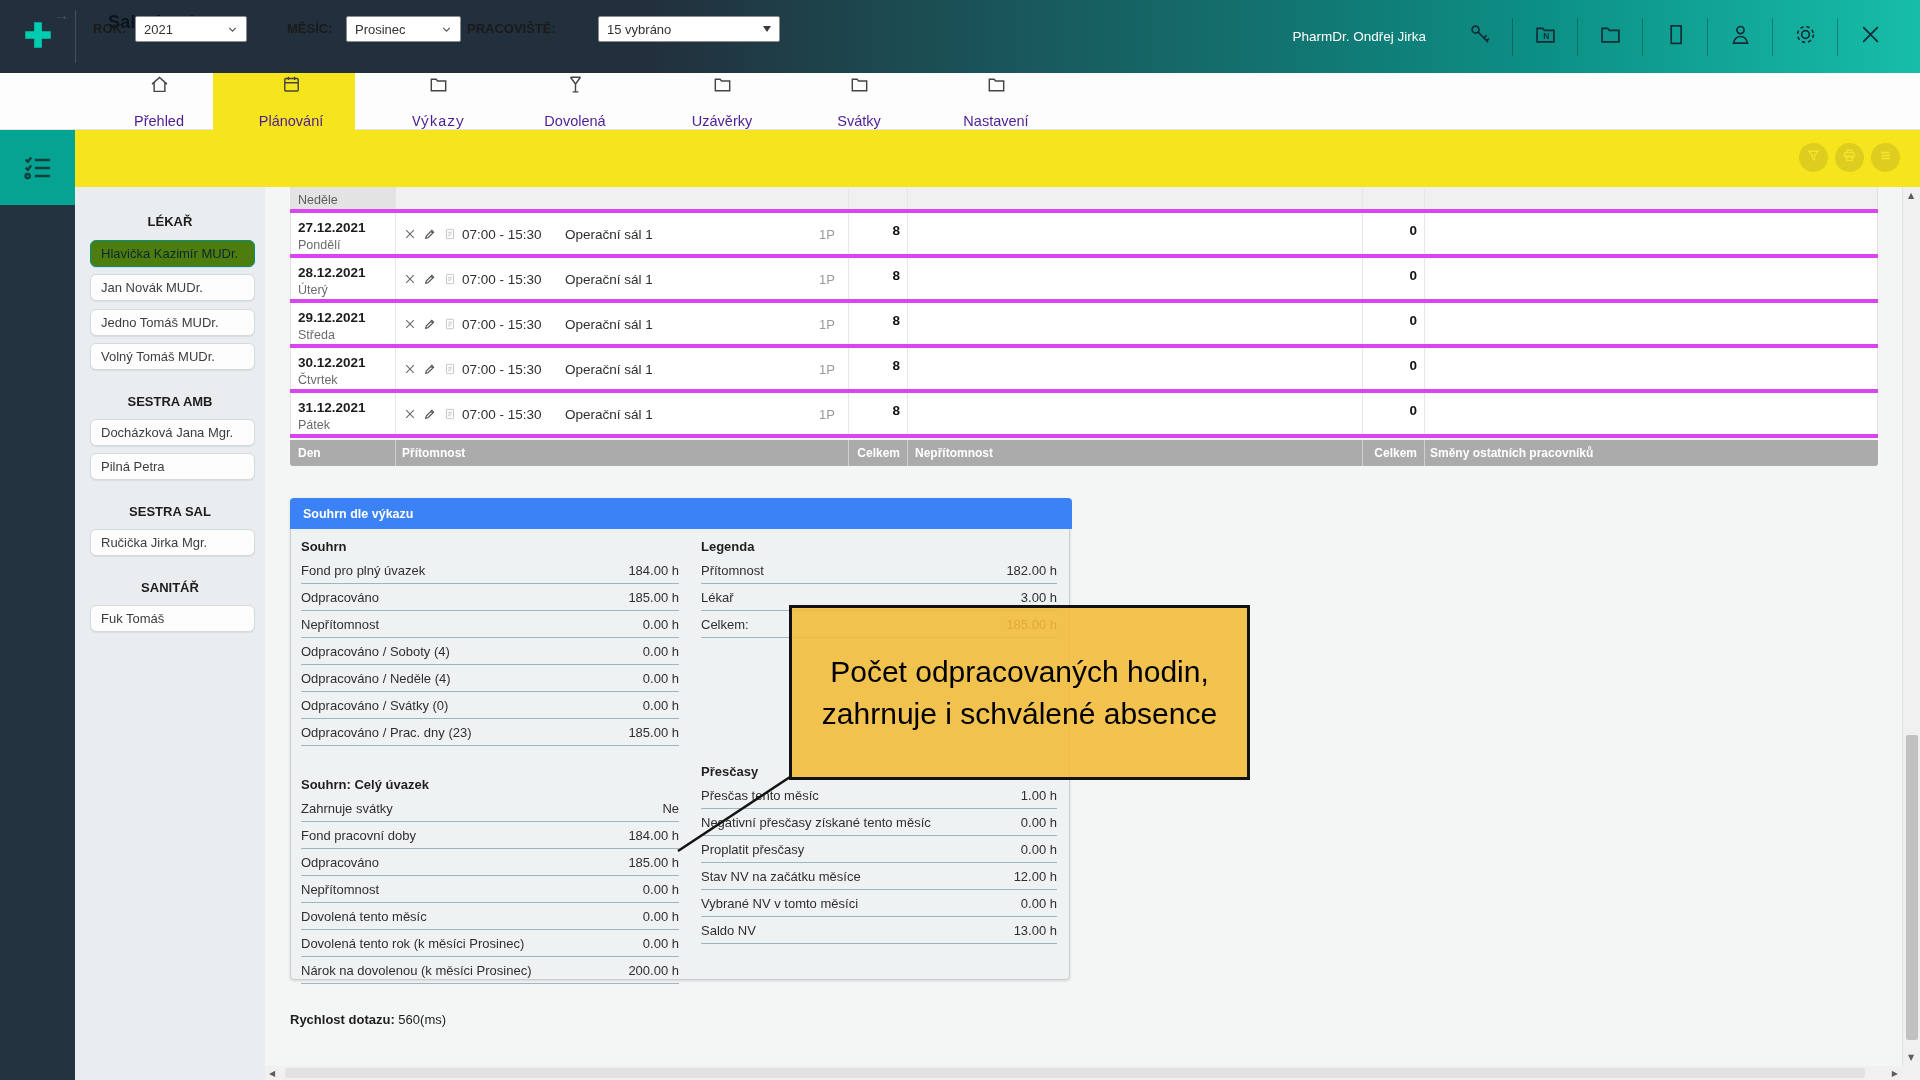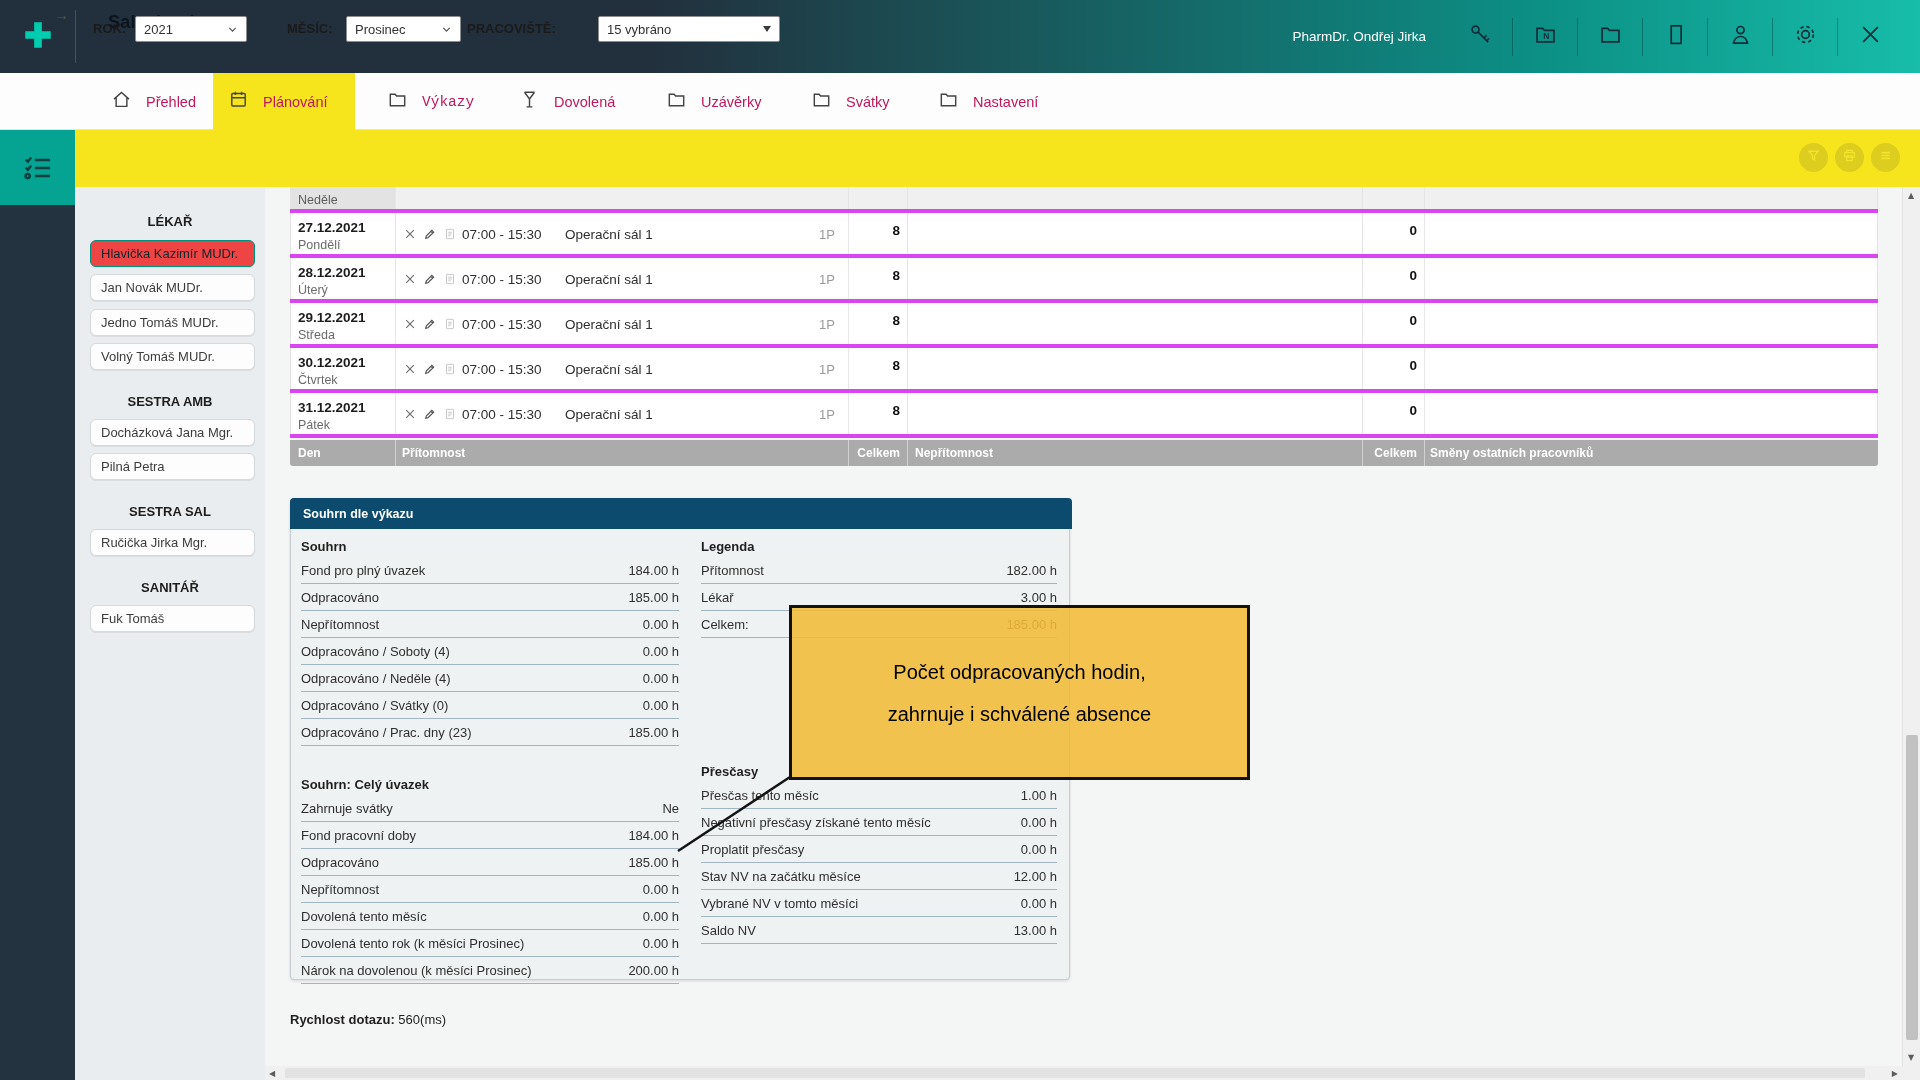--- a/index.html
+++ b/index.html
@@ -18,21 +18,21 @@
   #app-title { left:108px; top:12px; font-size:18px; font-weight:bold; color:#0a141e; letter-spacing:0.2px; }
   #user-area { right:18px; top:0; height:73px; display:flex; align-items:center; gap:0; color:#15303c; }
   #user-name { color:#fff; font-size:13.5px; margin-right:22px; }
   .tb-ic { width:64px; height:73px; display:flex; align-items:center; justify-content:center; color:#132c38; }
   .tb-ic svg { width:27px; height:27px; }
   .tb-sep { width:1px; height:38px; background:rgba(8,38,44,0.35); align-self:center; }
 
   
   #navbar { left:0; top:73px; width:1920px; height:57px; background:#fdfdfd; border-bottom:1px solid #e3e3e3; }
   #nav-collapse { left:54px; top:6px; font-size:15px; color:#555; cursor:pointer; }
-  .tab { top:0; height:57px; display:flex; align-items:center; gap:13px; padding-left:14px; color:#be185d; cursor:pointer; }
+  .tab { top:0; height:57px; display:flex; align-items:center; gap:13px; padding-left:14px; color:#4c1d95; cursor:pointer;flex-direction:column; }
   .tab svg { width:23px; height:23px; color:#444; }
   .tab .tlabel { font-size:14.5px; }
   .tab.active { background:#f6e51d; }
 
   
   #filterbar { left:75px; top:130px; width:1845px; height:57px; background:#f6e51d; }
   .flabel { position:absolute; top:21px; font-size:13px; font-weight:bold; color:#1a1a1a; }
   .fselect { position:absolute; top:16px; height:26px; background:#fff; border:1px solid #8d8d8d; border-radius:2px;
     display:flex; align-items:center; justify-content:space-between; padding:0 8px; font-size:13px; color:#333; cursor:pointer; }
   .fselect svg { width:11px; height:11px; color:#555; }
@@ -43,21 +43,21 @@
 
   
   #rail { left:0; top:130px; width:75px; height:950px; background:#243340; }
   #rail-toggle { left:0; top:130px; width:75px; height:75px; background:#04a392; display:flex; align-items:center; justify-content:center; color:#113f40; cursor:pointer; }
   #rail-toggle svg { width:34px; height:34px; }
   #sidebar { left:75px; top:187px; width:190px; height:893px; background:#e9edef; }
   .grp-title { width:190px; text-align:center; font-size:13px; font-weight:bold; color:#1d1d1d; }
   .person { left:15px; width:165px; height:27px; background:#fdfdfd; border:1px solid #d4d9dc; border-radius:6px;
     box-shadow:0 1px 1px rgba(0,0,0,0.07); display:flex; align-items:center; padding-left:10px;
     font-size:13px; color:#3d3d3d; cursor:pointer; white-space:nowrap; }
-  .person.selected { background:#ef4444; border-color:#00907e; color:#10272e; }
+  .person.selected { background:#4d7c0f; border-color:#00907e; color:#10272e; }
 
   
   #table { left:290px; top:187px; width:1588px; }
   .trow { position:absolute; left:0; width:1588px; background:#fff; border-bottom:4px solid #d946ef; }
   .trow .cell-border { position:absolute; top:0; bottom:0; width:1px; background:#e6e6e6; }
   .t-outline { position:absolute; top:0; bottom:0; width:1px; background:#e2e2e2; }
   .d-date { position:absolute; left:8px; top:7px; font-size:13.5px; font-weight:bold; color:#1c1c1c; }
   .d-day  { position:absolute; left:8px; top:25px; font-size:12.5px; color:#6b6b6b; }
   .row-ics { position:absolute; left:113px; top:0; height:45px; display:flex; align-items:center; gap:6px; }
   .row-ics svg { width:14px; height:14px; }
@@ -66,34 +66,34 @@
   .d-tag { position:absolute; left:480px; top:14px; width:65px; text-align:right; font-size:13px; color:#9a9a9a; }
   .d-c1 { position:absolute; left:558px; top:10px; width:52px; text-align:right; font-size:13.5px; font-weight:bold; color:#111; }
   .d-c2 { position:absolute; left:1072px; top:10px; width:55px; text-align:right; font-size:13.5px; font-weight:bold; color:#111; }
   #tfooter { position:absolute; left:0; top:253px; width:1588px; height:26px; background:#ababab; border-radius:0 0 3px 3px; }
   .f-lab { position:absolute; top:6px; font-size:12px; font-weight:bold; color:#fff; }
   .f-sep { position:absolute; top:0; bottom:0; width:1px; background:rgba(255,255,255,0.45); }
 
   
   #panel { left:290px; top:498px; width:780px; height:482px; background:#eff2f3;
     border:1px solid #c7cdd0; border-radius:4px; box-shadow:0 1px 3px rgba(0,0,0,0.12); }
-  #panel-header { position:absolute; left:-1px; top:-1px; width:782px; height:31px; background:#0c4a6e;
+  #panel-header { position:absolute; left:-1px; top:-1px; width:782px; height:31px; background:#3b82f6;
     border-radius:4px 4px 0 0; display:flex; align-items:center; padding-left:13px; }
   #panel-title { color:#fff; font-size:12.5px; font-weight:bold; }
   .pcol { position:absolute; top:31px; }
   .sec-title { font-size:13px; font-weight:bold; color:#1f1f1f; height:18px; }
   .srow { height:27px; display:flex; align-items:center; justify-content:space-between; border-bottom:1px solid #9fb5c0; }
   .srow .sl { font-size:13px; color:#2f2f2f; }
   .srow .sv { font-size:13px; color:#2f2f2f; }
 
   
   #tooltip { left:789px; top:605px; width:461px; height:175px; background:rgba(243,187,56,0.88);
     border:3px solid #121212; display:flex; flex-direction:column; align-items:center; justify-content:center;
     z-index:40; }
-  .tt-line { font-size:20px; color:#000; line-height:42px; text-align:center; }
+  .tt-line { font-size:30px; color:#000; line-height:42px; text-align:center; }
 
   #callout-svg { left:0; top:0; width:1920px; height:1080px; pointer-events:none; z-index:39; }
 
   
   #status { left:290px; top:1012px; font-size:13px; color:#1e1e1e; }
   #status b { font-weight:bold; }
 
   
   #vscroll { left:1902px; top:187px; width:18px; height:879px; background:#f0f0f0; border-left:1px solid #e2e2e2; }
   #vthumb { position:absolute; left:3px; top:548px; width:12px; height:305px; background:#c1c1c1; border-radius:2px; }

